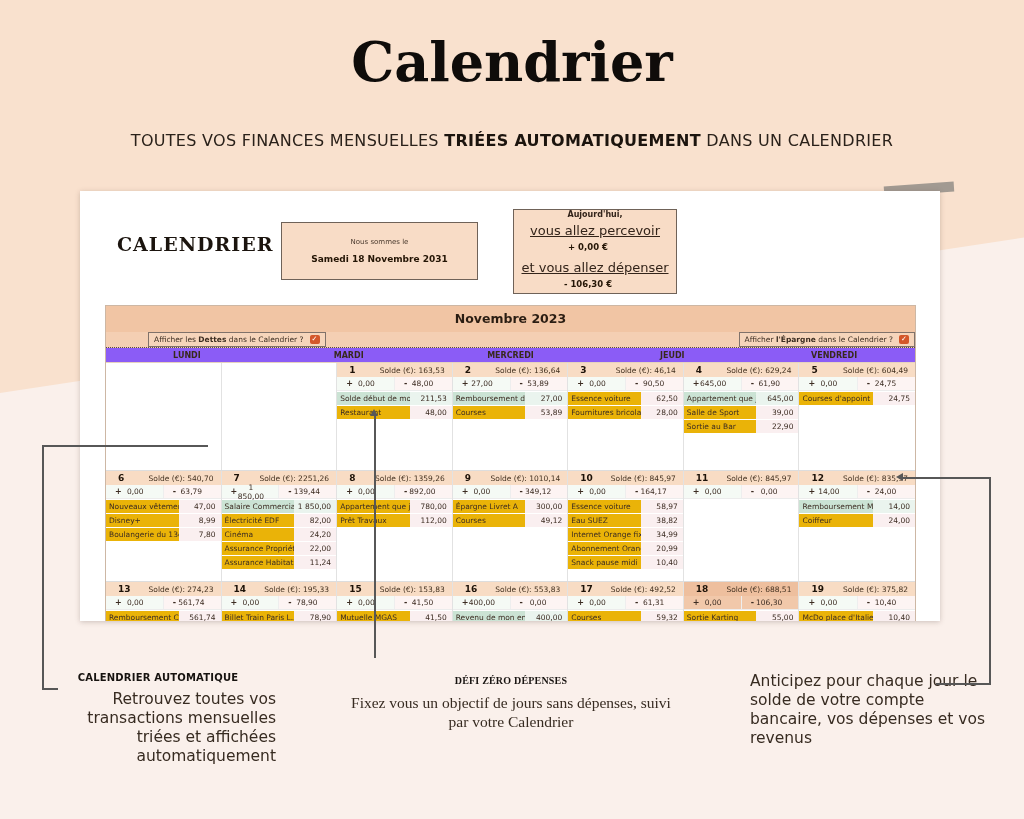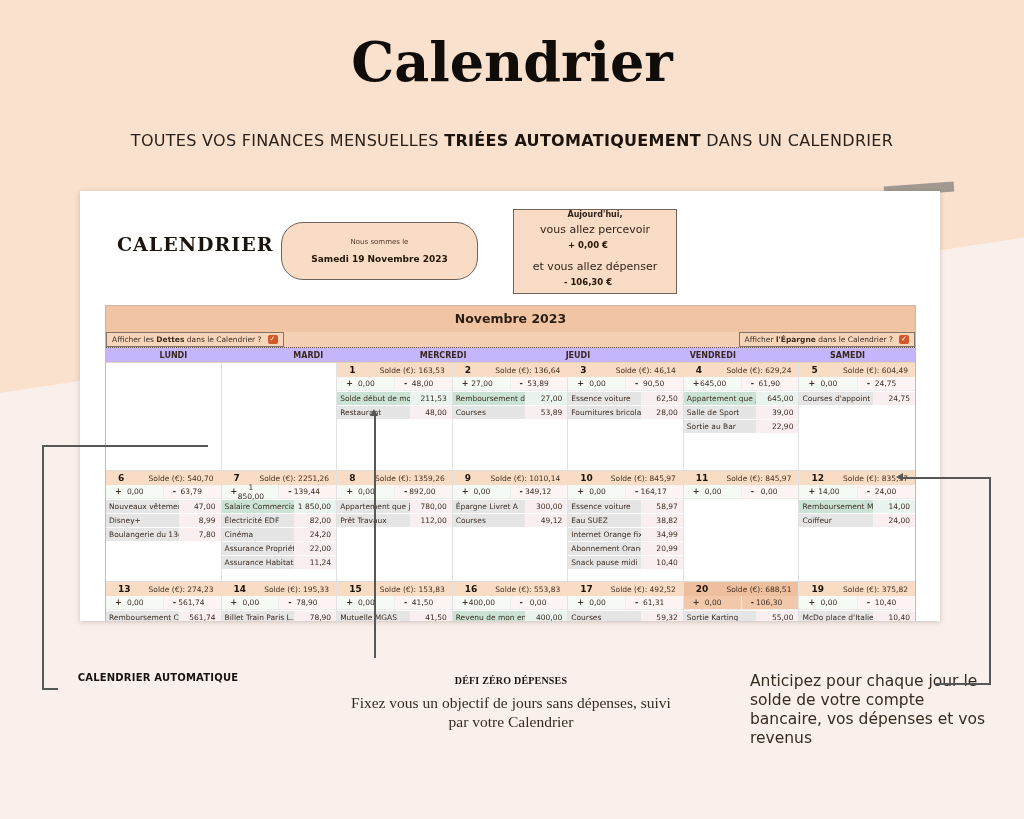--- a/index.html
+++ b/index.html
@@ -20,42 +20,42 @@
     background:#a29a92; transform:rotate(-4deg); z-index:1; }
 
   .panel { position:absolute; left:80px; top:191px; width:860px; height:430px;
     background:#ffffff; z-index:2; overflow:hidden; box-shadow:0 1px 5px rgba(90,70,60,.28); }
 
   .sheet-title { position:absolute; left:37px; top:42px; font-family:"DejaVu Serif", serif;
     font-weight:bold; font-size:19px; letter-spacing:1px; color:#1b140e; }
 
   .box { position:absolute; background:#f8dcc6; border:1px solid #6f6258; text-align:center;
     color:#33241a; display:flex; flex-direction:column; justify-content:center; }
-  .box-a { left:201px; top:31px; width:197px; height:58px; gap:8px;border-radius:22px; }
+  .box-a { left:201px; top:31px; width:197px; height:58px; gap:8px; }
   .box-a .lbl { font-size:7px; color:#4a3a2e; }
   .box-a .val { font-size:9px; font-weight:bold; color:#241505; }
   .box-b { left:433px; top:18px; width:164px; height:85px; gap:4px; }
   .box-b .b1 { font-size:8px; font-weight:bold; }
-  .box-b .b2 { font-size:11px; }
+  .box-b .b2 { font-size:13px;text-decoration:underline; }
   .box-b .amt { font-size:8.5px; font-weight:bold; color:#241505; }
   .box-c { left:628px; top:32px; width:210px; height:59px; font-size:7.5px; font-weight:bold;
     padding:0 12px; gap:2px; color:#3a2a1c; }
   .box-c .gap { height:5px; }
 
   .calendar { position:absolute; left:25px; top:114px; width:811px; background:#fff;
     border:1px solid #cdb7a4; }
   .month-bar { height:26px; line-height:26px; background:#f1c5a4; text-align:center;
     font-size:12.5px; font-weight:bold; color:#2b1d12; }
   .toggle-row { height:16px; background:#f4cfb3; display:flex; justify-content:space-between;
     border-bottom:1px dotted #5a4c41; }
   .toggle { display:flex; align-items:center; font-size:7.5px; color:#3a2c20;
-    border:1px solid #80726a; padding:0 5px; background:#f6d5bb; }
+    border:1px solid #80726a; padding:0 5px; background:#f6d5bb;margin-left:42px; }
   .checkbox { display:inline-block; width:10px; height:9px; margin-left:6px; background:#d4572a;
     border-radius:2px; color:#fff; font-size:7px; line-height:9px; text-align:center; }
-  .day-names { display:grid; grid-template-columns:repeat(6,1fr); background:#c4b5fd;
+  .day-names { display:grid; grid-template-columns:repeat(5,1fr); background:#8b5cf6;
     height:15px; line-height:15px; text-align:center; font-size:8px; font-weight:bold;
     color:#38291c; border-bottom:1px solid #e6d2bf; }
 
   .week { display:grid; grid-template-columns:repeat(7,1fr); border-top:1px solid #dddddd; }
   .week-1 { border-top:none; height:107px; }
   .week-2 { height:111px; }
   .week-3 { height:120px; }
   .cell { border-right:1px solid #e2e2e2; overflow:hidden; background:#fff; }
   .cell:last-child { border-right:none; }
   .cell-head { height:14px; background:#f8dcc4; display:flex; align-items:center;
@@ -68,21 +68,21 @@
   .pm-plus { background:#f5faf5; }
   .pm-minus { background:#fdf4f3; border-left:1px solid #eee; }
   .today .pm-plus, .today .pm-minus { background:#f1c8aa; }
   .sign { margin-left:9px; font-weight:bold; font-size:8px; }
   .amt { flex:1; text-align:center; padding-right:14px; }
   .tx { height:13px; display:flex; margin-top:1px; font-size:7.5px; color:#3c2c22; }
   .tx-label { flex:1; line-height:13px; padding-left:3px; white-space:nowrap; overflow:hidden; }
   .tx-amt { width:42px; text-align:right; padding-right:5px; line-height:13px; }
   .tx.in  .tx-label { background:#cbe3d4; }
   .tx.in  .tx-amt   { background:#eaf4ee; }
-  .tx.out .tx-label { background:#e5e5e5; }
+  .tx.out .tx-label { background:#eab308; }
   .tx.out .tx-amt   { background:#faeff0; }
 
   .line { position:absolute; background:#575757; z-index:5; }
   .arrow { position:absolute; width:0; height:0; z-index:5; }
   .arrow-up   { border-left:4px solid transparent; border-right:4px solid transparent; border-bottom:7px solid #575757; }
   .arrow-left { border-top:4px solid transparent; border-bottom:4px solid transparent; border-right:7px solid #575757; }
 
   .callout { position:absolute; z-index:3; }
   .c-title { font-size:10px; font-weight:bold; color:#171310; margin-bottom:7px; letter-spacing:.2px;text-align:center; }
   .c-body { font-size:15.5px; line-height:19px; color:#372b21; }
@@ -99,21 +99,21 @@
   <h1 class="main-title">Calendrier</h1>
   <p class="subtitle"><span>TOUTES VOS FINANCES MENSUELLES </span><b>TRIÉES AUTOMATIQUEMENT</b><span> DANS UN CALENDRIER</span></p>
 
   <div class="sliver"></div>
 
   <div class="panel">
     <div class="sheet-title">CALENDRIER</div>
 
     <div class="box box-a">
       <div class="lbl">Nous sommes le</div>
-      <div class="val">Samedi 19 Novembre 2023</div>
+      <div class="val">Samedi 18 Novembre 2031</div>
     </div>
 
     <div class="box box-b">
       <div class="b1">Aujourd'hui,</div>
       <div class="b2">vous allez percevoir</div>
       <div class="amt">+ 0,00 €</div>
       <div class="b2">et vous allez dépenser</div>
       <div class="amt">- 106,30 €</div>
     </div>
 
@@ -550,21 +550,21 @@
                   <div class="amt">61,31</div>
                 </div>
               </div>
               <div class="tx out">
                 <div class="tx-label">Courses</div>
                 <div class="tx-amt">59,32</div>
               </div>
             </div>
             <div class="cell day today">
               <div class="cell-head">
-                <div class="dnum">20</div>
+                <div class="dnum">18</div>
                 <div class="solde">Solde (€): 688,51</div>
               </div>
               <div class="pm">
                 <div class="pm-half pm-plus">
                   <div class="sign">+</div>
                   <div class="amt">0,00</div>
                 </div>
                 <div class="pm-half pm-minus">
                   <div class="sign">-</div>
                   <div class="amt">106,30</div>
@@ -607,20 +607,21 @@
   <div class="arrow arrow-up" style="left:370px;top:409px;"></div>
   <div class="line" style="left:374px;top:416px;width:2px;height:242px;"></div>
 
   <div class="arrow arrow-left" style="left:896px;top:473px;"></div>
   <div class="line" style="left:903px;top:477px;width:88px;height:2px;"></div>
   <div class="line" style="left:989px;top:477px;width:2px;height:208px;"></div>
   <div class="line" style="left:936px;top:683px;width:55px;height:2px;"></div>
 
   <div class="callout c1">
     <div class="c-title">CALENDRIER AUTOMATIQUE</div>
+    <div class="c-body">Retrouvez toutes vos transactions mensuelles triées et affichées automatiquement</div>
   </div>
   <div class="callout c2">
     <div class="c-title">DÉFI ZÉRO DÉPENSES</div>
     <div class="c-body">Fixez vous un objectif de jours sans dépenses, suivi par votre Calendrier</div>
   </div>
   <div class="callout c3">
     <div class="c-body">Anticipez pour chaque jour le solde de votre compte bancaire, vos dépenses et vos revenus</div>
   </div>
 </div>
 

